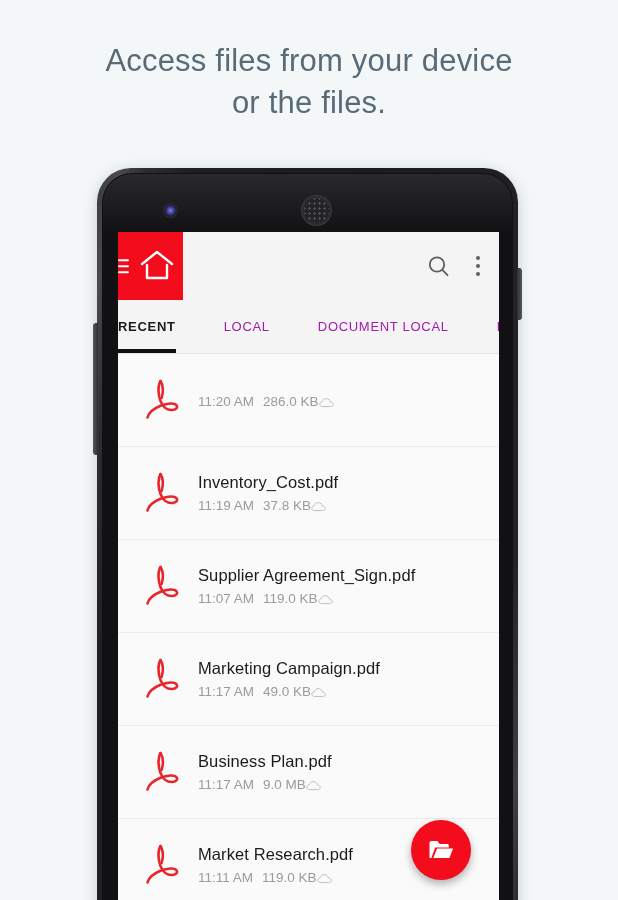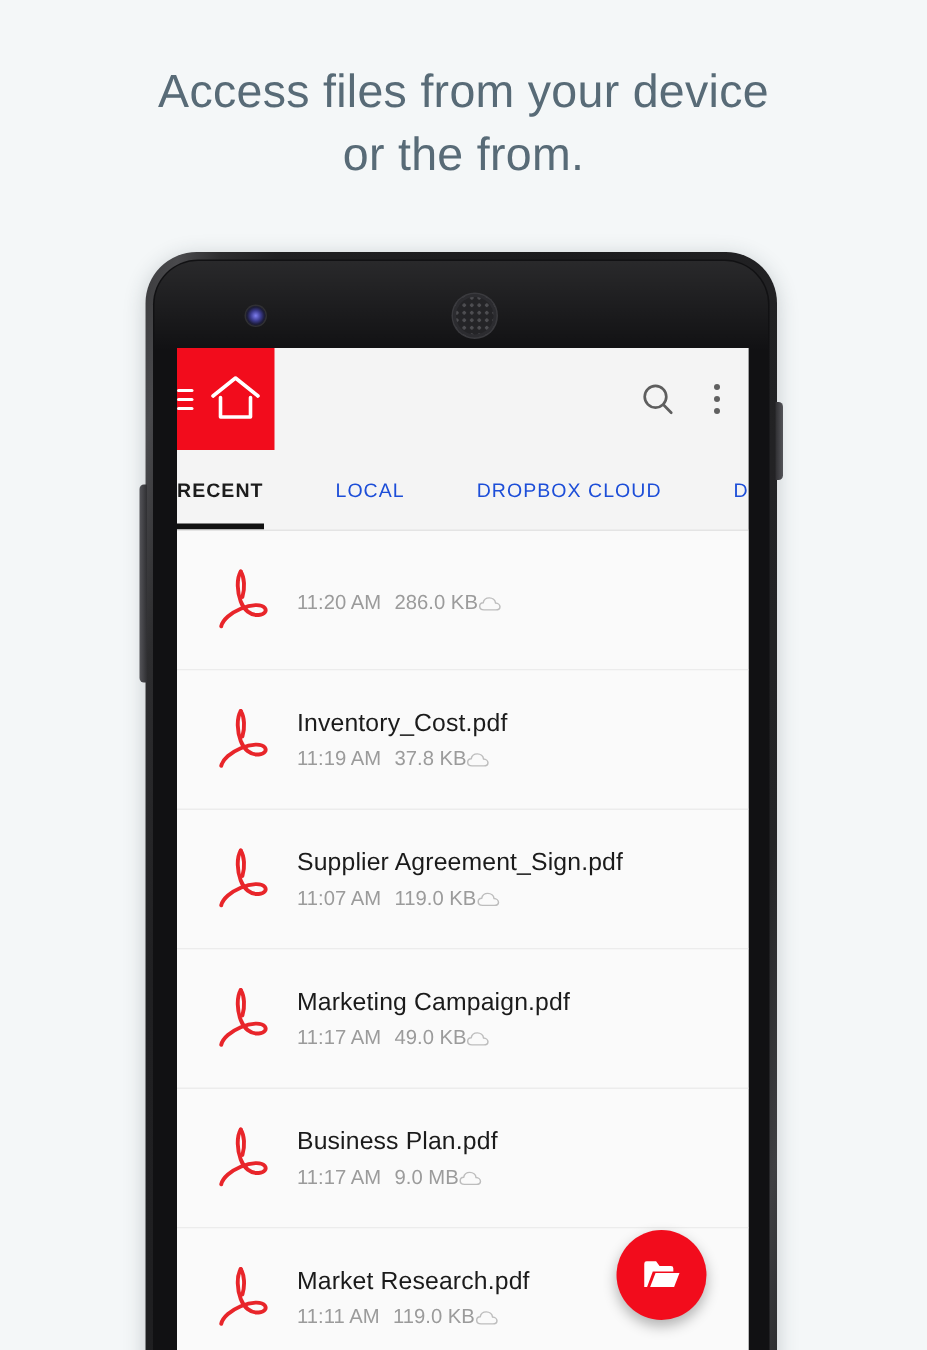--- a/index.html
+++ b/index.html
@@ -169,21 +169,21 @@
     align-items: center;
     border-bottom: 1px solid #e4e4e4;
     position: relative;
     white-space: nowrap;
     overflow: hidden;
     gap: 23px;
   }
   .tab {
     font-size: 13px;
     letter-spacing: 0.7px;
-    color: #1d4ed8;
+    color: #a21caf;
     padding: 0 0 0 0;
     margin-left: 25px;
     height: 100%;
     display: flex;
     align-items: center;
     position: relative;
   }
   .tab:first-child { margin-left: 0; width: 74px; justify-content: center; }
   .tab.active { color: #1c1c1c; font-weight: bold; }
   .tab.active::after {
@@ -243,21 +243,21 @@
     box-shadow: 0 4px 9px rgba(0,0,0,0.30);
     cursor: pointer;
   }
   .fab svg { width: 26px; height: 22px; }
 </style>
 </head>
 <body>
 
 <div class="headline">
   <span class="line">Access files from your device</span>
-  <span class="line">or the from.</span>
+  <span class="line">or the files.</span>
 </div>
 
 <div class="phone">
   <div class="btn-power"></div>
   <div class="btn-volume"></div>
 
   <div class="phone-bezel">
     <div class="front-camera"></div>
     <div class="earpiece"></div>
   </div>
@@ -295,21 +295,21 @@
     </div>
 
     <div class="tabs">
       <div class="tab active">
         <span>RECENT</span>
       </div>
       <div class="tab">
         <span>LOCAL</span>
       </div>
       <div class="tab">
-        <span>DROPBOX CLOUD</span>
+        <span>DOCUMENT LOCAL</span>
       </div>
       <div class="tab">
         <span>DROPBOX</span>
       </div>
 
     </div>
 
     <div class="file-list">
 
       <div class="file-row">

